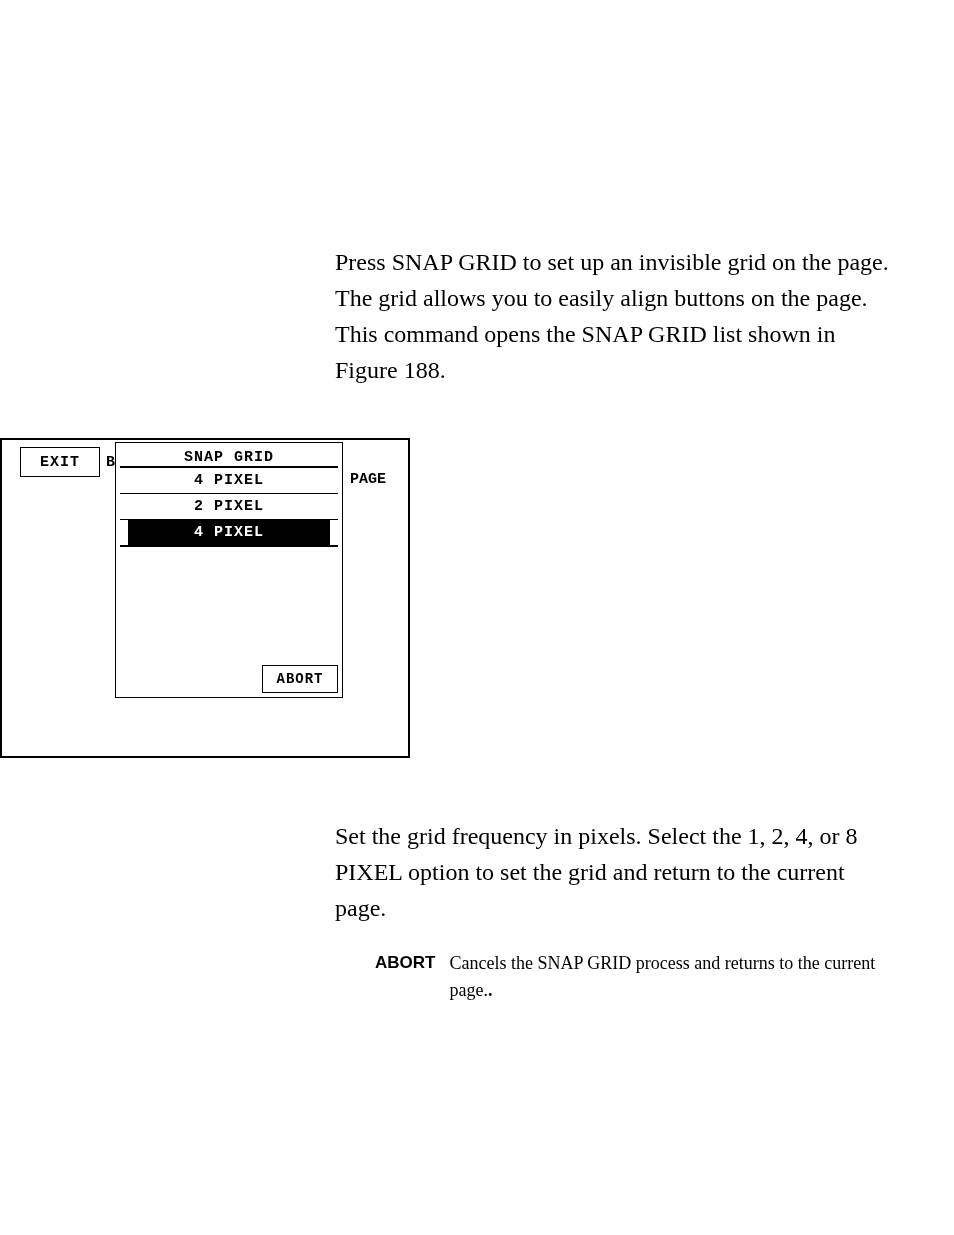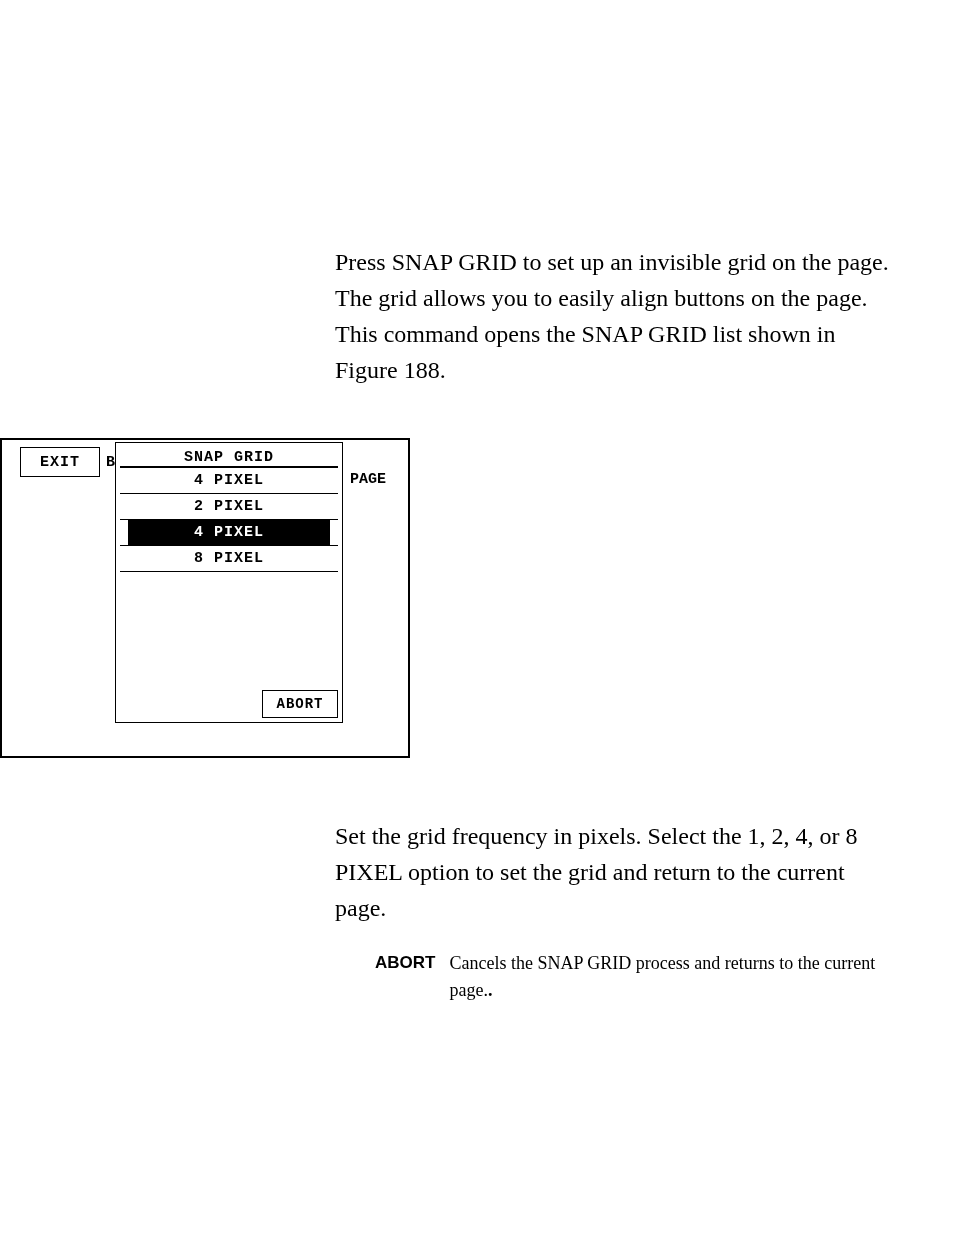--- a/index.html
+++ b/index.html
@@ -190,21 +190,20 @@
         </div>
         <div class="list-panel">
           <div class="list-title">SNAP GRID</div>
           <div class="hr-thick"></div>
           <div class="list-item">4 PIXEL</div>
           <div class="hr-thin"></div>
           <div class="list-item">2 PIXEL</div>
           <div class="hr-thin"></div>
           <div class="list-item selected">4 PIXEL</div>
           <div class="hr-thin"></div>
-          <div class="list-item">8 PIXEL</div>
           <div class="hr-thin"></div>
           <div class="abort-area">
             <div class="abort-btn">ABORT</div>
           </div>
         </div>
       </div>
     </div>
   </div>
 
   <p class="body-text" style="margin-top:60px;">Set the grid frequency in pixels. Select the 1, 2, 4, or 8 PIXEL option to set the grid and return to the current page.</p>

